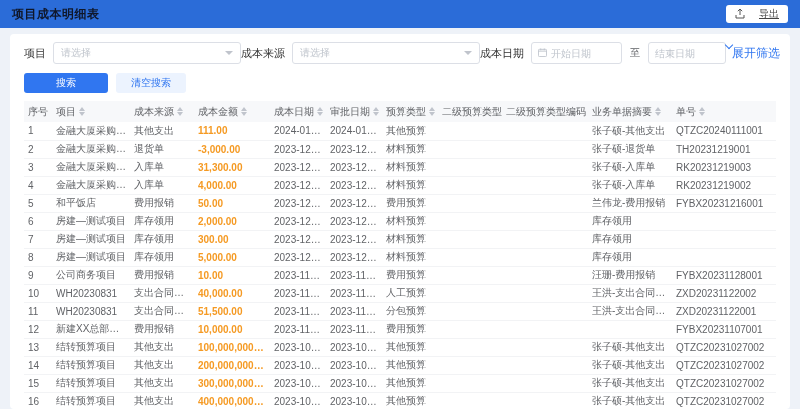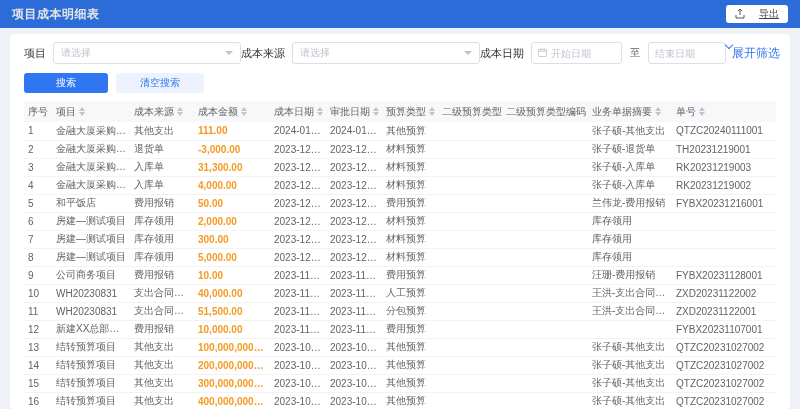--- a/index.html
+++ b/index.html
@@ -1,21 +1,21 @@
 <!DOCTYPE html>
 <html><head>
 <meta charset="utf-8">
 <style>
   * { margin:0; padding:0; box-sizing:border-box; }
   html,body { width:800px; height:409px; overflow:hidden; }
   body { font-family:"Liberation Sans","DejaVu Sans",sans-serif; background:#eef2f8; }
 
   
   .topbar { height:28px; background:#2b6cd8; display:flex; align-items:center; justify-content:space-between; padding:0 12px; }
-  .topbar-title { color:#e5e5e5; font-size:12px; font-weight:bold; letter-spacing:0.5px; }
+  .topbar-title { color:#0f172a; font-size:12px; font-weight:bold; letter-spacing:0.5px; }
   .export-btn { background:#ffffff; border:none; border-radius:3px; height:18px; padding:0 9px; display:flex; align-items:center; gap:14px; font-size:10px; color:#444; cursor:pointer; font-family:inherit;text-decoration:underline; }
   .export-btn svg { display:block; }
 
   
   .card { margin:6px 10px 0; background:#ffffff; border-radius:4px; padding:8px 14px 0; height:375px; overflow:hidden; }
 
   
   .filter-row { display:flex; align-items:center; font-size:11px; color:#333; }
   .f-label { margin-right:7px; white-space:nowrap; }
   .f-group { display:flex; align-items:center; }
@@ -27,21 +27,21 @@
   .date-input::placeholder { color:#bfc4cc; }
   .to-label { margin:0 8px; color:#606266; font-size:10px; }
   .gap24 { width:24px; }
   .expand-link { margin-left:auto; display:flex; align-items:flex-start; gap:0; color:#3076f0; font-size:12px; cursor:pointer; white-space:nowrap; }
   .chev { width:6px; height:6px; border-right:1.5px solid #3076f0; border-bottom:1.5px solid #3076f0; transform:rotate(45deg); margin-top:-3px; }
 
   
   .btn-row { display:flex; align-items:center; margin-top:9px; gap:8px; }
   .btn { height:20px; border:none; border-radius:3px; font-size:10px; cursor:pointer; font-family:inherit; }
   .btn-primary { background:#3076f0; color:#fff; width:84px; }
-  .btn-light { background:#ecf3fe; color:#3076f0; width:88px; }
+  .btn-light { background:#ecf3fe; color:#3076f0; width:70px; }
 
   
   .table-wrap { margin-top:8px; }
   table { width:100%; border-collapse:collapse; table-layout:fixed; font-size:10px; }
   th { background:#f7f8fa; height:21px; text-align:left; padding:0 4px; color:#606266; font-weight:normal; white-space:nowrap; overflow:hidden; }
   td { height:18px; padding:0 4px; border-bottom:1px solid #f2f3f5; color:#606266; white-space:nowrap; overflow:hidden; text-overflow:ellipsis; }
   td.amount { color:#f59a23; font-weight:bold; }
   th:nth-child(1){width:28px;} th:nth-child(2){width:78px;} th:nth-child(3){width:64px;}
   th:nth-child(4){width:76px;} th:nth-child(5){width:56px;} th:nth-child(6){width:56px;}
   th:nth-child(7){width:56px;} th:nth-child(8){width:64px;} th:nth-child(9){width:86px;}

